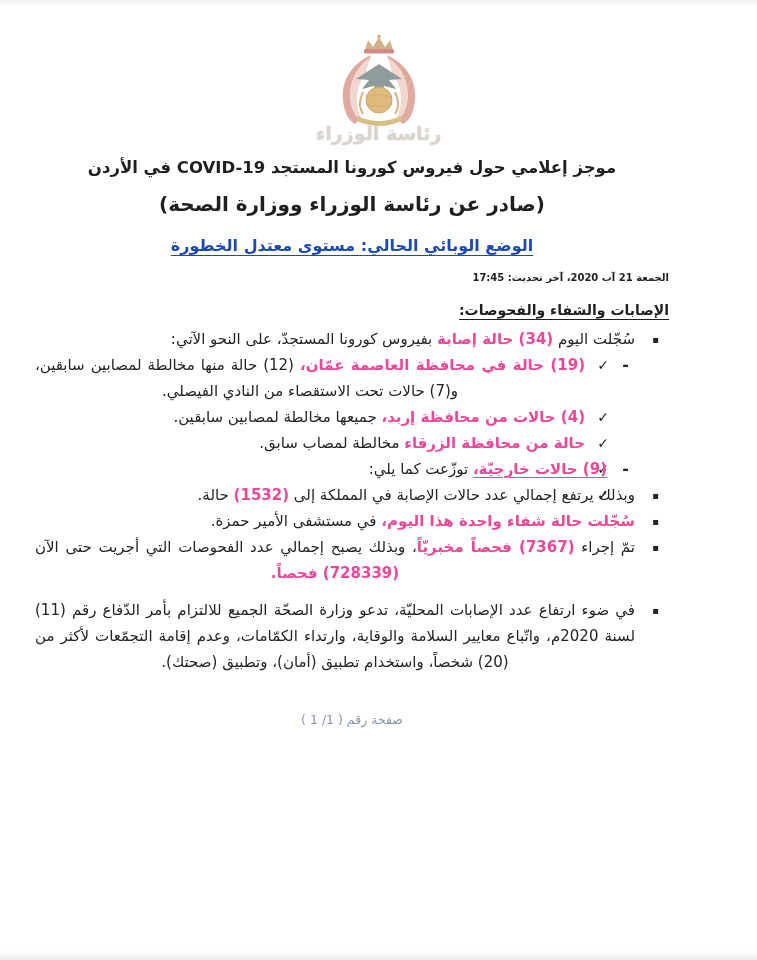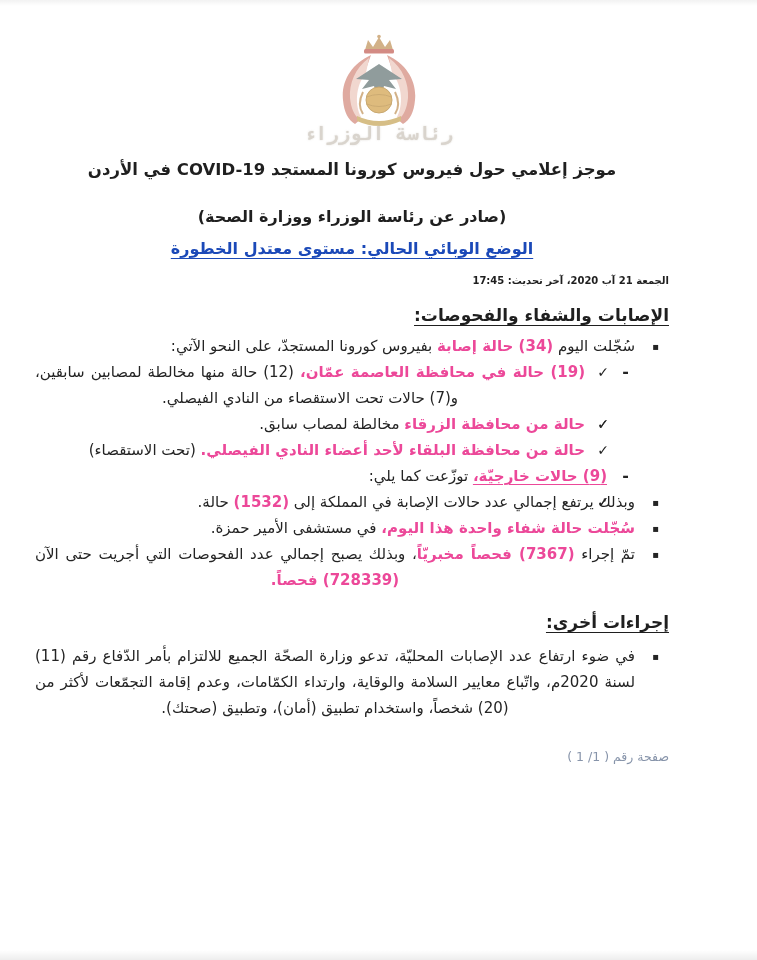--- a/index.html
+++ b/index.html
@@ -4,53 +4,53 @@
 <style>
   html,body{margin:0;padding:0;background:#ffffff;}
   .page{
     position:relative;width:757px;height:960px;background:#ffffff;overflow:hidden;
     font-family:"DejaVu Sans",sans-serif;color:#242424;
   }
   .edge-top,.edge-bottom{position:absolute;left:0;width:100%;pointer-events:none;}
   .edge-top{top:0;height:6px;background:linear-gradient(180deg,rgba(0,0,0,.05),rgba(0,0,0,0));}
   .edge-bottom{bottom:0;height:10px;background:linear-gradient(0deg,rgba(0,0,0,.07),rgba(0,0,0,0));}
 
-  .logo{margin:34px auto 0;width:150px;text-align:center;opacity:.85;filter:blur(.3px);font-family:Liberation Mono, monospace;}
+  .logo{margin:34px auto 0;width:150px;text-align:center;opacity:.85;filter:blur(.3px);}
   .logo svg{display:block;margin:0 auto;}
   .logo-caption{
     margin-top:-4px;font-size:19px;font-weight:bold;color:#d3cdc5;
     letter-spacing:1px;text-shadow:0 0 2px rgba(210,205,198,.8);
   }
 
   .content{direction:rtl;padding:0 88px 0 35px;}
   .title1{margin-top:14px;text-align:center;font-weight:bold;font-size:16.5px;color:#1f1f1f;}
-  .title2{margin-top:28px;text-align:center;font-weight:bold;font-size:16px;color:#1f1f1f;}
+  .title2{margin-top:15px;text-align:center;font-weight:bold;font-size:20px;color:#1f1f1f;}
   .status{
-    margin-top:13px;text-align:center;font-weight:bold;font-size:16px;
+    margin-top:20px;text-align:center;font-weight:bold;font-size:16px;
     color:#1b49b8;text-decoration:underline;text-underline-offset:4px;
   }
   .dateline{margin-top:17px;text-align:right;font-weight:bold;font-size:10px;color:#1f1f1f;}
   .section-heading{
-    margin-top:19px;text-align:right;font-weight:bold;font-size:17px;color:#1f1f1f;
+    margin-top:19px;text-align:right;font-weight:bold;font-size:14px;color:#1f1f1f;
     text-decoration:underline;text-underline-offset:4px;
   }
   .list{margin-top:8px;}
   .list.measures{margin-top:11px;}
   .item{position:relative;font-size:15px;line-height:26px;color:#242424;text-align:right;}
   .item.multi{text-align:justify;text-align-last:center;}
   .lvl1{padding-right:34px;}
   .lvl2{padding-right:62px;}
   .lvl3{padding-right:84px;}
   .marker{position:absolute;top:0;line-height:26px;color:#242424;}
   .lvl1 .marker{right:10px;font-size:10px;top:1px;}
   .lvl2 .marker{right:40px;font-weight:bold;font-size:16px;}
   .lvl3 .marker{right:60px;font-size:14px;}
   .b{font-weight:bold;color:#ec4899;}
   .u{text-decoration:underline;text-underline-offset:3px;}
-  .footer{margin-top:28px;font-size:12.5px;color:#8794aa;direction:rtl;}
+  .footer{margin-top:37px;text-align:center;font-size:12.5px;color:#8794aa;direction:rtl;}
 </style>
 </head>
 <body>
 
 <div class="page">
   <div class="edge-top"></div>
 
   <div class="logo">
     <svg width="120" height="92" viewBox="0 0 120 92">
       <g opacity="0.8">
@@ -84,32 +84,31 @@
     <div class="title1">موجز إعلامي حول فيروس كورونا المستجد ‎COVID-19‎ في الأردن</div>
     <div class="title2">(صادر عن رئاسة الوزراء ووزارة الصحة)</div>
     <div class="status">الوضع الوبائي الحالي: مستوى معتدل الخطورة</div>
     <div class="dateline">الجمعة 21 آب 2020، آخر تحديث: 17:45</div>
 
     <div class="section-heading">الإصابات والشفاء والفحوصات:</div>
     <div class="list cases">
         <div class="item lvl1"><span class="marker">▪</span><span><span>سُجّلت اليوم </span><span class="b">(34) حالة إصابة</span><span> بفيروس كورونا المستجدّ، على النحو الآتي:</span></span></div>
         <div class="item lvl2"><span class="marker">-</span></div>
         <div class="item lvl3 multi"><span class="marker">✓</span><span><span class="b">(19) حالة في محافظة العاصمة عمّان،</span><span> (12) حالة منها مخالطة لمصابين سابقين، و(7) حالات تحت الاستقصاء من النادي الفيصلي.</span></span></div>
+        <div class="item lvl3"><span class="marker">✓</span><span><span class="b">(4) حالات من محافظة إربد،</span><span> جميعها مخالطة لمصابين سابقين.</span></span></div>
+        <div class="item lvl3"><span class="marker">✓</span><span><span class="b">حالة من محافظة الزرقاء</span><span> مخالطة لمصاب سابق.</span></span></div>
         <div class="item lvl3"><span class="marker">✓</span></div>
-        <div class="item lvl3"><span class="marker">✓</span><span><span class="b">حالة من محافظة الزرقاء</span><span> مخالطة لمصاب سابق.</span></span></div>
-        <div class="item lvl3"><span class="marker">✓</span><span><span class="b">حالة من محافظة البلقاء لأحد أعضاء النادي الفيصلي.</span><span> (تحت الاستقصاء)</span></span></div>
         <div class="item lvl2"><span class="marker">-</span><span><span class="b u">(9) حالات خارجيّة،</span><span> توزّعت كما يلي:</span></span></div>
         <div class="item lvl3 multi"><span class="marker">✓</span></div>
         <div class="item lvl3"><span class="marker">✓</span></div>
         <div class="item lvl1"><span class="marker">▪</span><span><span>وبذلك يرتفع إجمالي عدد حالات الإصابة في المملكة إلى </span><span class="b">(1532)</span><span> حالة.</span></span></div>
         <div class="item lvl1"><span class="marker">▪</span><span><span class="b">سُجّلت حالة شفاء واحدة هذا اليوم،</span><span> في مستشفى الأمير حمزة.</span></span></div>
         <div class="item lvl1 multi"><span class="marker">▪</span><span><span>تمّ إجراء </span><span class="b">(7367) فحصاً مخبريّاً</span><span>، وبذلك يصبح إجمالي عدد الفحوصات التي أجريت حتى الآن </span><span class="b">(728339) فحصاً.</span></span></div>
       </div>
 
-    <div class="section-heading">إجراءات أخرى:</div>
     <div class="list measures">
         <div class="item lvl1 multi"><span class="marker">▪</span><span><span>في ضوء ارتفاع عدد الإصابات المحليّة، تدعو وزارة الصحّة الجميع للالتزام بأمر الدّفاع رقم (11) لسنة 2020م، واتّباع معايير السلامة والوقاية، وارتداء الكمّامات، وعدم إقامة التجمّعات لأكثر من (20) شخصاً، واستخدام تطبيق (أمان)، وتطبيق (صحتك).</span></span></div>
       </div>
 
     <div class="footer">صفحة رقم ( 1/ 1 )</div>
   </div>
 
   <div class="edge-bottom"></div>
 </div>
 

